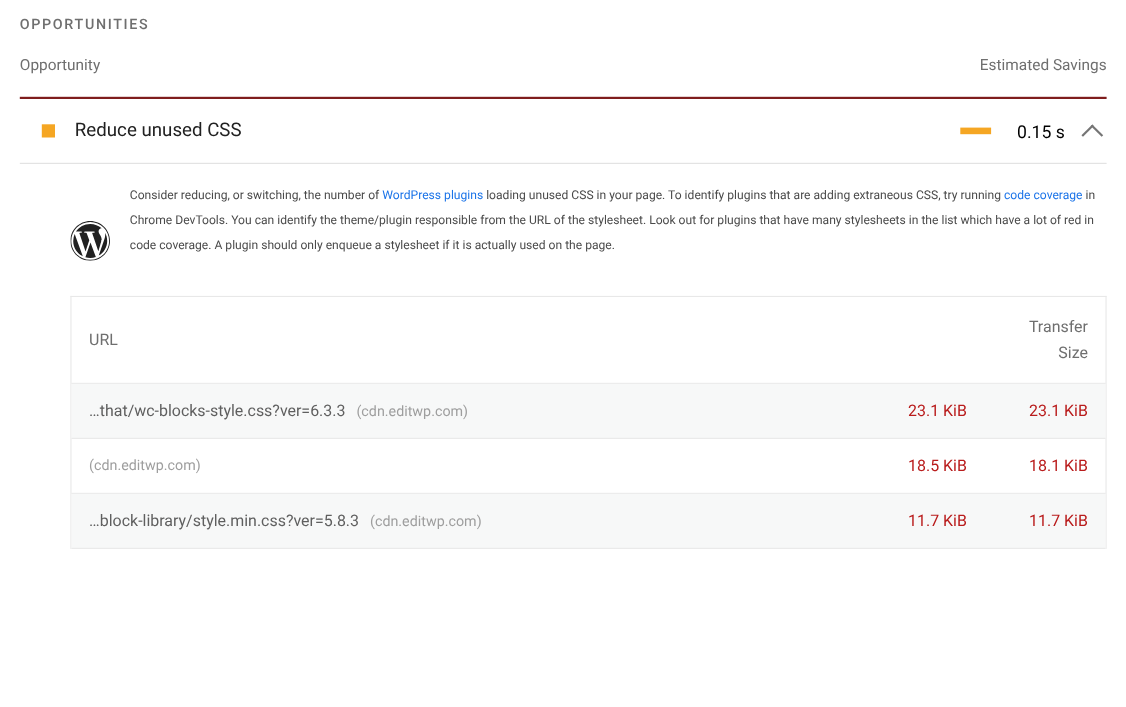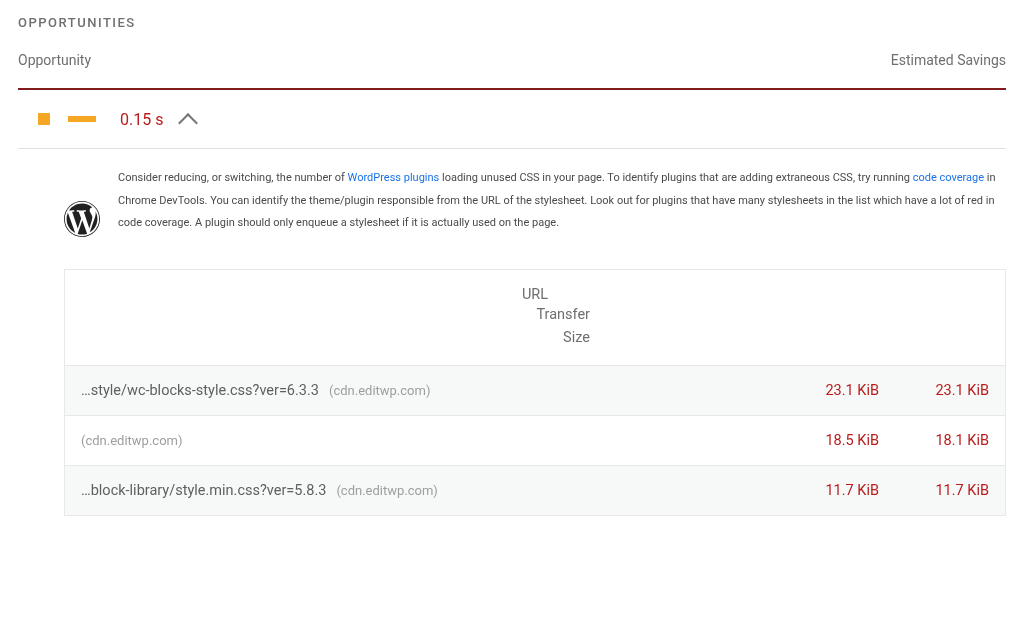--- a/index.html
+++ b/index.html
@@ -48,21 +48,21 @@
       color: #212121;
       flex: 1;
     }
     .savings-bar {
       width: 28px;
       height: 6px;
       background: #f5a623;
       margin-right: 24px;
     }
     .savings-value {
-      color: #b91c1c;
+      color: #000000;
       font-size: 16px;
       font-weight: 400;
       margin-right: 18px;
     }
     .chevron {
       width: 14px;
       height: 14px;
       border-right: 2px solid #757575;
       border-top: 2px solid #757575;
       transform: rotate(-45deg);
@@ -114,21 +114,20 @@
     .table-header, .table-row {
       display: flex;
       align-items: center;
       border-bottom: 1px solid #e8e8e8;
       padding: 14px 16px;
     }
     .table-header {
       color: #6f6f6f;
       padding-top: 16px;
       padding-bottom: 16px;
-      flex-direction: column;
     }
     .table-header .col-right {
       line-height: 1.6;
     }
     .table-row {
       padding-top: 16px;
       padding-bottom: 16px;
     }
     .table-row.alt {
       background: #f7f8f8;
@@ -160,20 +159,21 @@
 
 <div class="section-title">OPPORTUNITIES</div>
 
 <div class="header-row">
   <span>Opportunity</span>
   <span>Estimated Savings</span>
 </div>
 
 <div class="opportunity-row">
   <div class="square"></div>
+  <div class="opportunity-title">Reduce unused CSS</div>
   <div class="savings-bar"></div>
   <div class="savings-value">0.15 s</div>
   <div class="chevron"></div>
 </div>
 
 <div class="details">
 
 
   <div class="wp-row">
     <div class="wp-icon">
@@ -191,21 +191,21 @@
   </div>
 
   <div class="table">
     <div class="table-header">
       <div class="col-url">URL</div>
       <div class="col-right">Transfer<br>Size</div>
     </div>
 
     <div class="table-row alt">
       <div class="col-url">
-        <span class="url-path">…style/wc-blocks-style.css?ver=6.3.3</span>
+        <span class="url-path">…that/wc-blocks-style.css?ver=6.3.3</span>
         <span class="url-host">(cdn.editwp.com)</span>
       </div>
       <div class="col-right">23.1 KiB</div>
       <div class="col-right">23.1 KiB</div>
     </div>
 
     <div class="table-row">
       <div class="col-url">
         <span class="url-host">(cdn.editwp.com)</span>
       </div>

